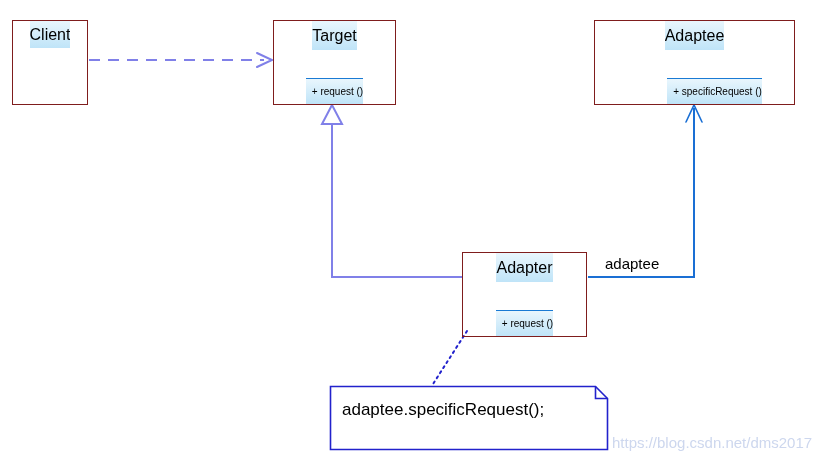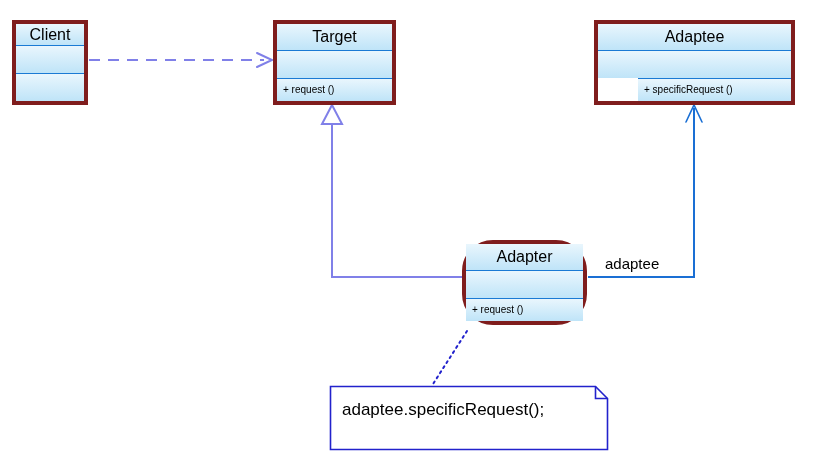--- a/index.html
+++ b/index.html
@@ -19,23 +19,24 @@
     position: absolute;
     left: 0;
     top: 0;
     width: 827px;
     height: 461px;
   }
   
   .uml-class {
     position: absolute;
     box-sizing: border-box;
-    border: 4px solid #7f1d1d;
+    border: 1px solid #7f1d1d;
     display: flex;
     flex-direction: column;
+    align-items: center;
   }
   .uml-row {
     box-sizing: border-box;
     background: linear-gradient(to bottom, #e9f6fd 0%, #bfe4f8 100%);
     display: flex;
     align-items: center;
     overflow: hidden;
   }
   .uml-row + .uml-row {
     border-top: 1px solid #1a7ad4;
@@ -156,32 +157,33 @@
       <span>Adaptee</span>
     </div>
     <div class="uml-row uml-empty" style="height:28px;">
       <span></span>
     </div>
     <div class="uml-row uml-member" style="height:26px;margin-left:40px;">
       <span>+  specificRequest ()</span>
     </div>
   </div>
 
-  <div class="uml-class" style="left:462px; top:240px; width:125px; height:85px;border-radius:31px;">
+  <div class="uml-class" style="left:462px; top:252px; width:125px; height:85px;">
     <div class="uml-row uml-title" style="height:29px;">
       <span>Adapter</span>
     </div>
     <div class="uml-row uml-empty" style="height:28px;">
       <span></span>
     </div>
     <div class="uml-row uml-member" style="height:26px;">
       <span>+  request ()</span>
     </div>
   </div>
 
   <div class="edge-label" style="left:605px; top:255px;">adaptee</div>
 
   <div class="uml-note" style="left:330px; top:386px; width:278px; height:64px;">
     <div class="uml-note-text">adaptee.specificRequest();</div>
   </div>
 
+  <div class="watermark" style="left:612px; top:434px;">https://blog.csdn.net/dms2017</div>
 
 </div>
 
 </body></html>

